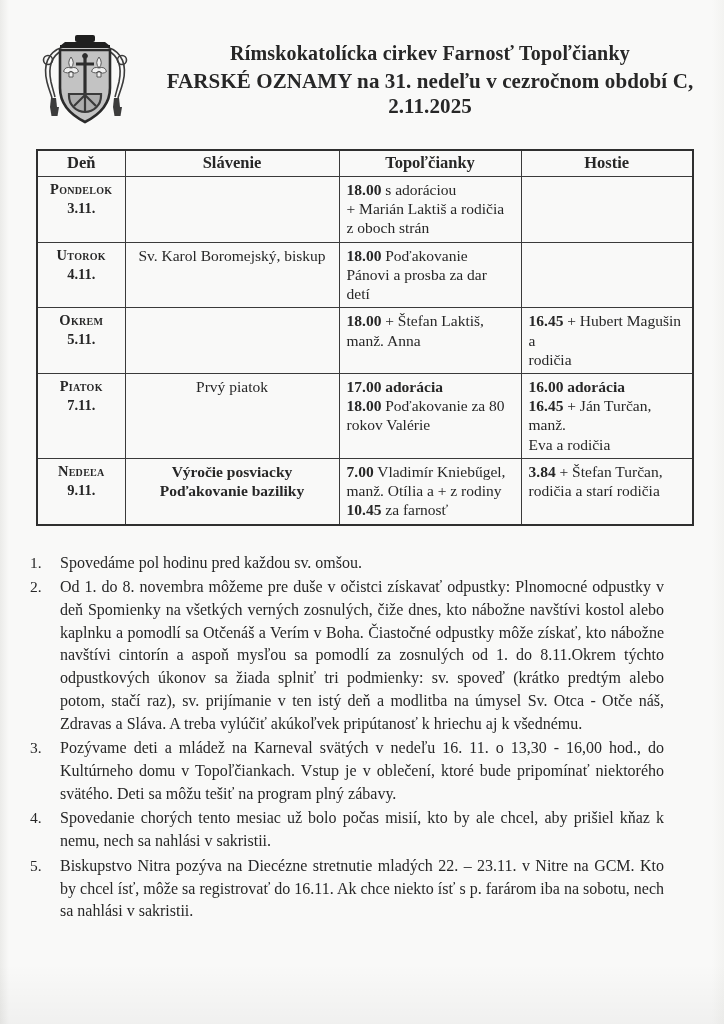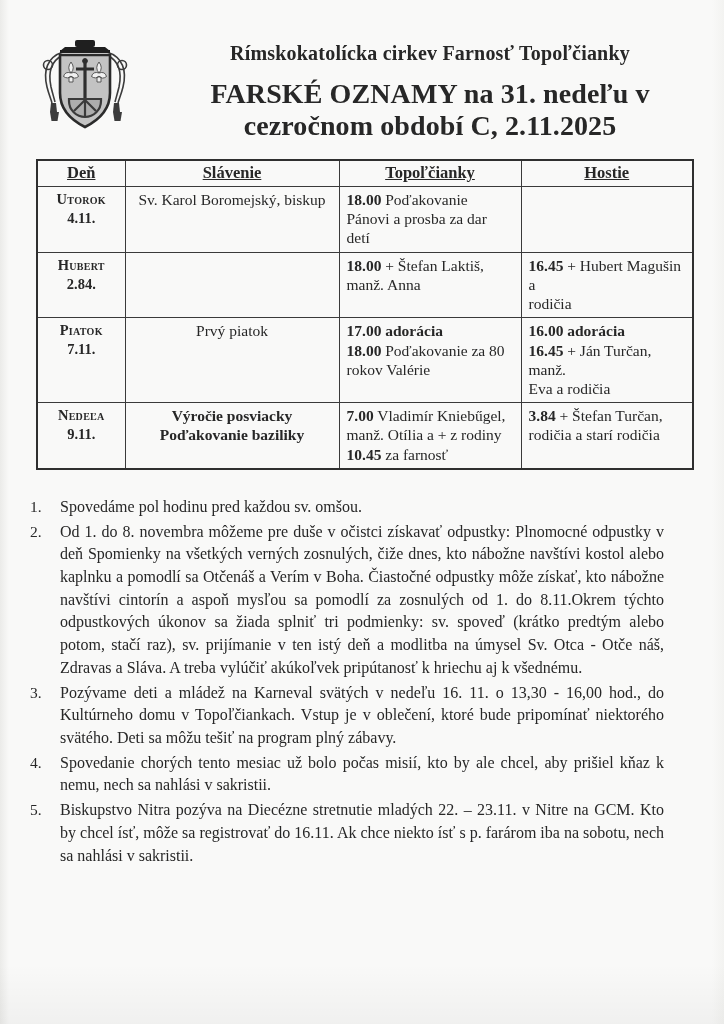--- a/index.html
+++ b/index.html
@@ -16,35 +16,35 @@
     color:#272727;
     overflow:hidden;
   }
   .page::after{
     content:"";position:absolute;left:0;bottom:0;width:100%;height:60px;
     background:linear-gradient(180deg,rgba(0,0,0,0),rgba(0,0,0,0.035));
     pointer-events:none;
   }
 
   
-  .header{display:flex;align-items:center;padding:30px 12px 0 38px;gap:20px;}
+  .header{display:flex;align-items:flex-start;padding:30px 12px 0 38px;gap:20px;}
   .crest{flex:0 0 auto;width:94px;height:100px;margin-top:2px;}
   .titles{flex:1;text-align:center;padding-top:12px;padding-right:4px;}
   .org-line{font-size:20px;font-weight:bold;letter-spacing:.2px;}
-  .title-line{font-size:28px;font-weight:bold;margin-top:13px;letter-spacing:.1px;}
+  .title-line{font-size:21px;font-weight:bold;margin-top:4px;letter-spacing:.1px;}
 
   
   table.schedule{
     border-collapse:collapse;table-layout:fixed;
     margin:17px 0 0 36px;width:656px;
     border:2px solid #2f2f2f;
   }
   .schedule th,.schedule td{border:1px solid #3a3a3a;}
   .schedule th{
-    font-size:16.5px;font-weight:bold;padding:2px 4px 3px;text-align:center;text-decoration:underline;
+    font-size:16.5px;font-weight:bold;padding:2px 4px 3px;text-align:center;
   }
   .schedule td{
     font-size:15.5px;line-height:1.24;padding:3px 7px 4px;vertical-align:top;
   }
   td.day-cell{text-align:center;padding-top:4px;}
   .day-name{font-variant:small-caps;font-weight:bold;font-size:14.5px;letter-spacing:.3px;}
   .day-date{font-size:14.5px;font-weight:bold;margin-top:1px;}
   td.slavenie-cell{text-align:center;margin-left:28px;}
   .schedule td span,.schedule td b{white-space:pre-wrap;}
 
@@ -123,33 +123,44 @@
       <tr>
         <th>Deň</th>
         <th>Slávenie</th>
         <th>Topoľčianky</th>
         <th>Hostie</th>
       </tr>
     </thead>
     <tbody id="schedule-body">
         <tr>
           <td class="day-cell">
+            <div class="day-name">Pondelok</div>
+            <div class="day-date">3.11.</div>
+          </td>
+          <td class="slavenie-cell"></td>
+          <td><b>18.00</b><span> s adoráciou
++ Marián Laktiš a rodičia
+z oboch strán</span></td>
+          <td></td>
+        </tr>
+        <tr>
+          <td class="day-cell">
             <div class="day-name">Utorok</div>
             <div class="day-date">4.11.</div>
           </td>
           <td class="slavenie-cell"><span>Sv. Karol Boromejský, biskup</span></td>
           <td><b>18.00</b><span> Poďakovanie
 Pánovi a prosba za dar
 detí</span></td>
           <td></td>
         </tr>
         <tr>
           <td class="day-cell">
-            <div class="day-name">Hubert</div>
-            <div class="day-date">2.84.</div>
+            <div class="day-name">Okrem</div>
+            <div class="day-date">5.11.</div>
           </td>
           <td class="slavenie-cell"></td>
           <td><b>18.00</b><span> + Štefan Laktiš,
 manž. Anna</span></td>
           <td><b>16.45</b><span> + Hubert Magušin a
 rodičia</span></td>
         </tr>
         <tr>
           <td class="day-cell">
             <div class="day-name">Piatok</div>

